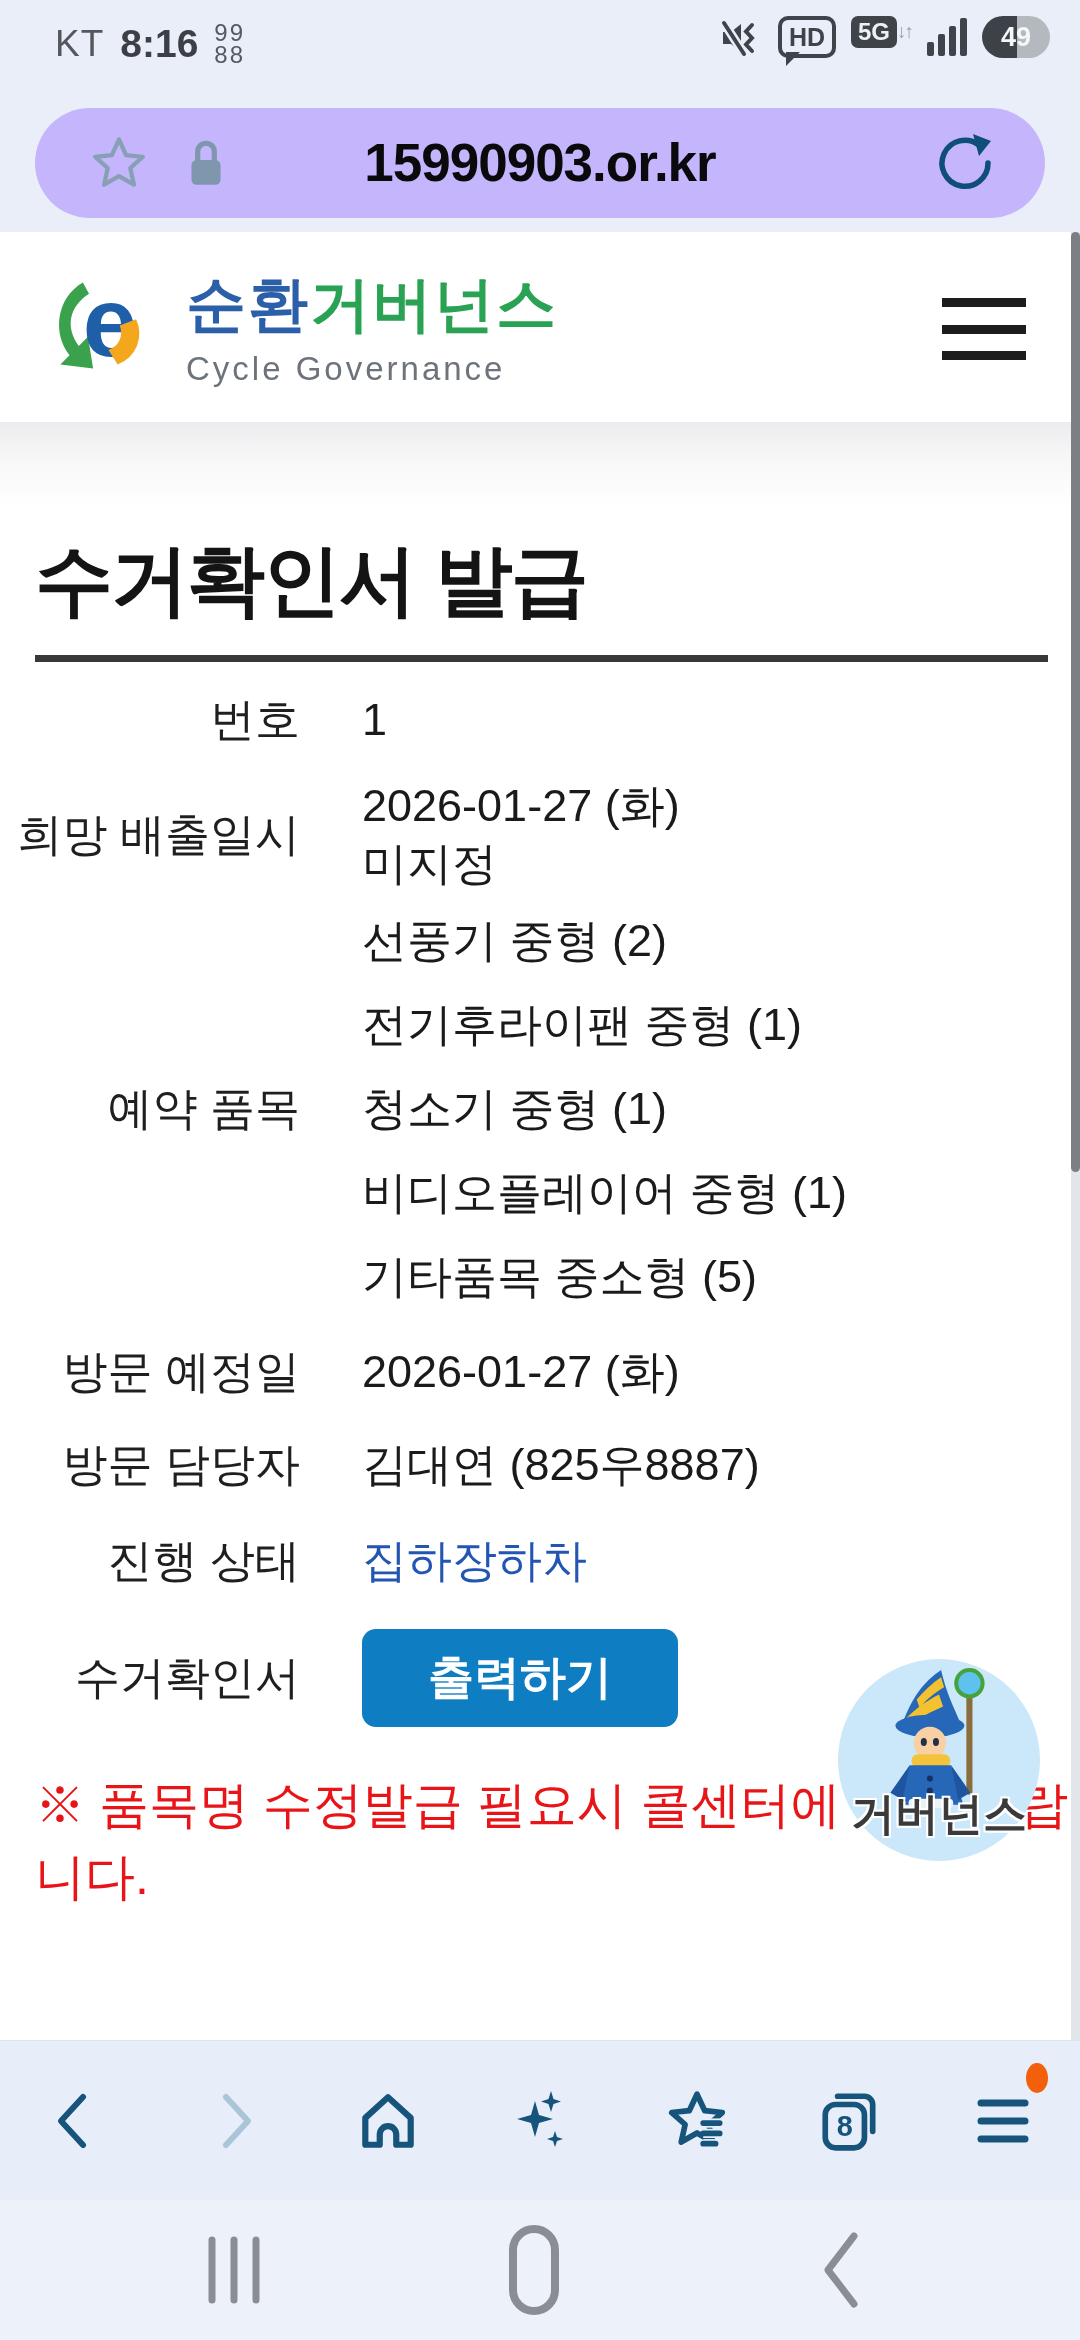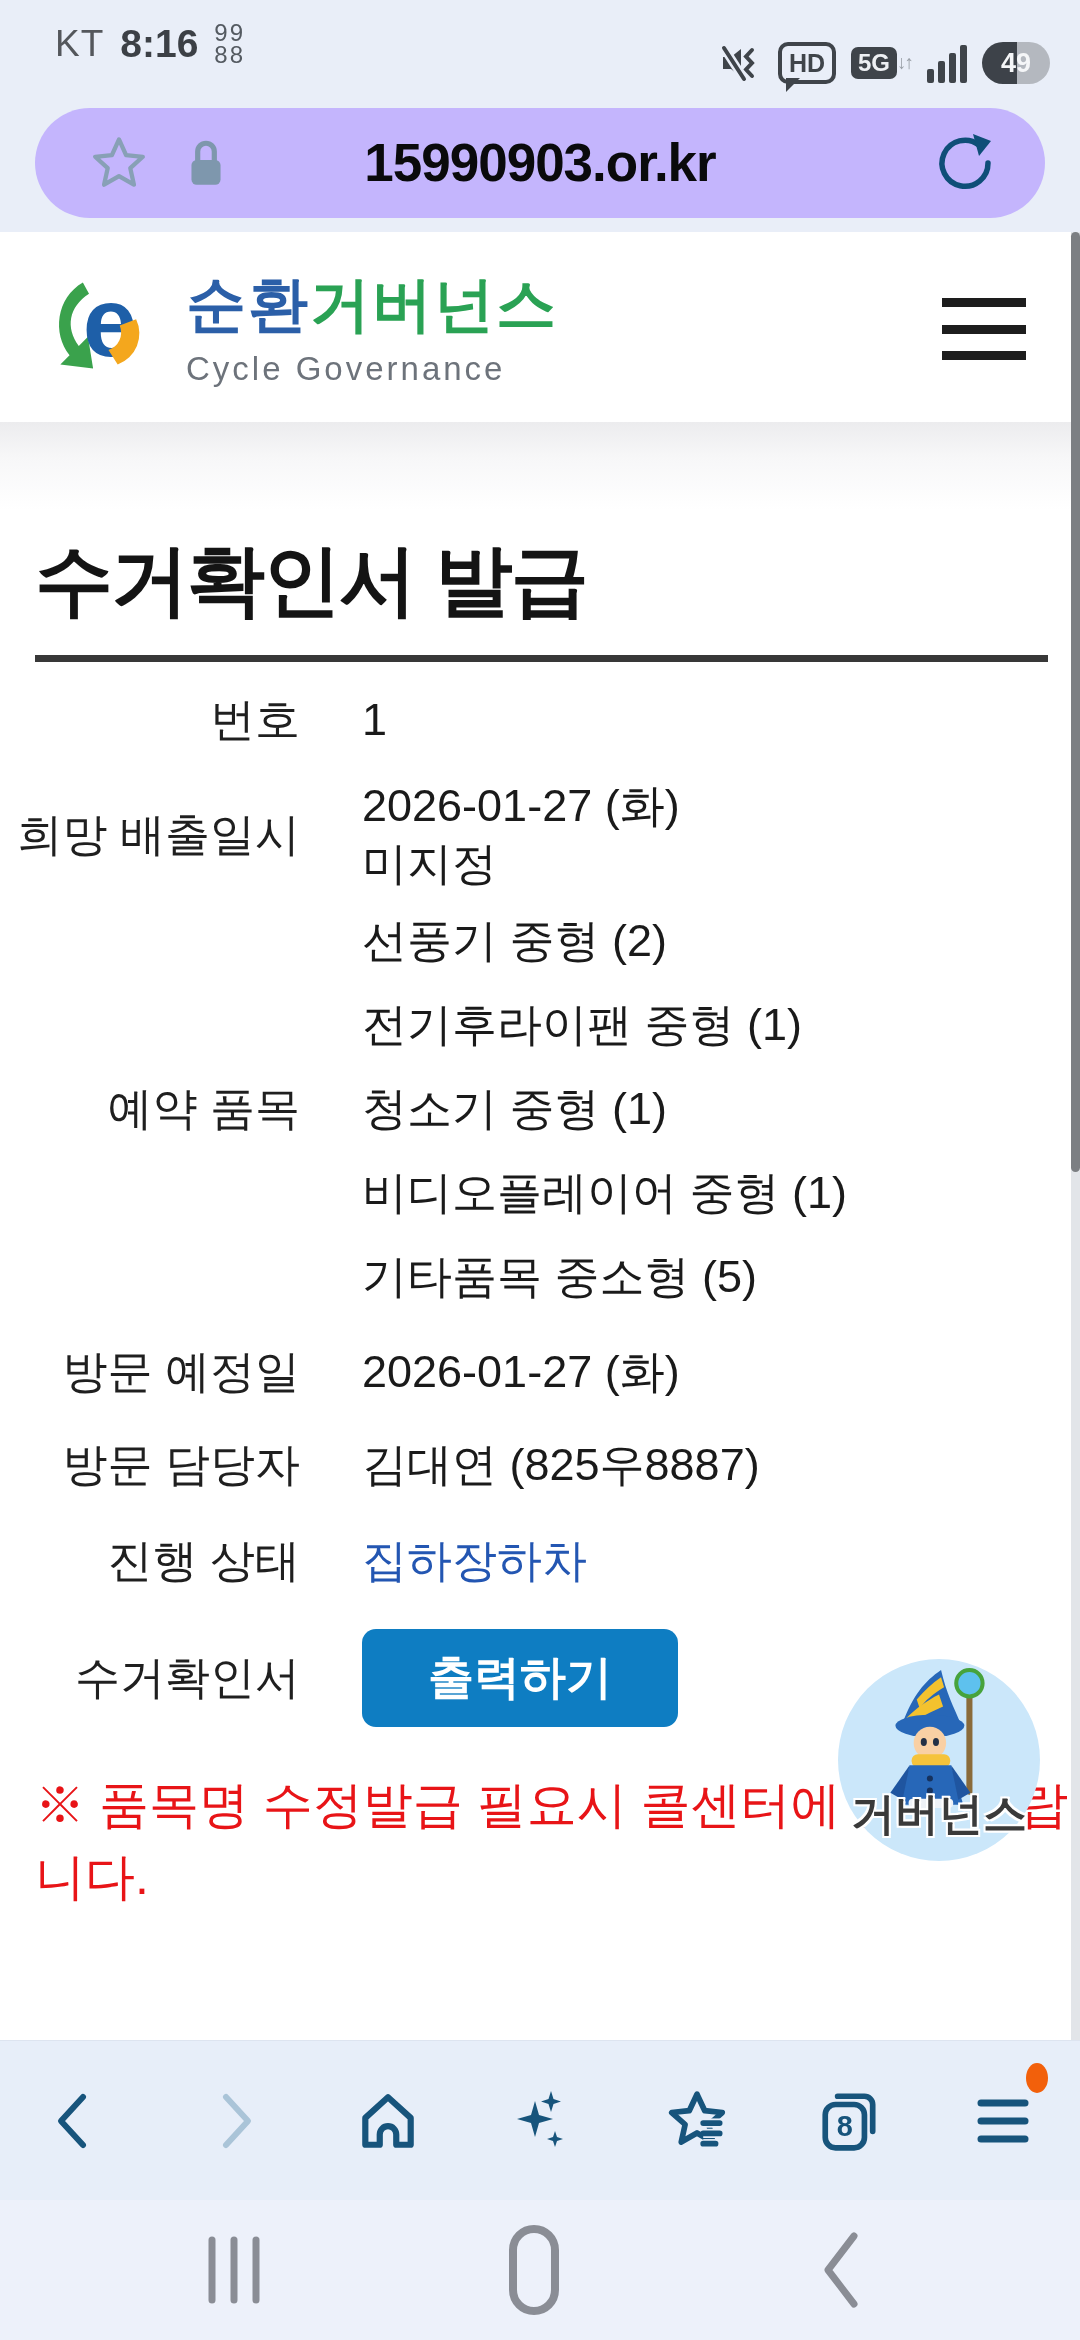--- a/index.html
+++ b/index.html
@@ -7,21 +7,21 @@
   .screen {
     position:relative; width:1080px; height:2340px; margin:0 auto;
     background:#ffffff; overflow:hidden; font-family:"Liberation Sans", sans-serif;padding-left:6px;
   }
   
   .top-area { position:absolute; left:0; top:0; width:1080px; height:232px; background:#e9eef8; }
   .status-left { position:absolute; left:55px; top:22px; display:flex; align-items:center; gap:16px; }
   .carrier { font-size:37px; color:#54575c; letter-spacing:1px; }
   .clock { font-size:39px; font-weight:bold; color:#3c4046; }
   .notif-grid { display:flex; flex-direction:column; line-height:22px; font-size:24px; color:#545a61; letter-spacing:2px; margin-left:0; }
-  .status-right { position:absolute; right:30px; top:37px; display:flex; align-items:center; gap:15px; height:52px; }
+  .status-right { position:absolute; right:30px; top:16px; display:flex; align-items:flex-start; gap:15px; height:52px; }
   .sig-bars { display:flex; align-items:flex-end; gap:4px; height:40px; }
   .sig-bars i { display:block; width:7px; background:#3f444a; border-radius:2px; }
   .battery { width:68px; height:42px; border-radius:21px; display:flex; align-items:center; justify-content:center;
     background:linear-gradient(to right, #3d4249 0 52%, #b4b8bf 52% 100%); }
   .battery span { color:#f5f6f8; font-size:27px; font-weight:bold; }
   .fiveg { display:flex; flex-direction:row; align-items:center; }
   .fiveg-box { background:#3f444a; color:#eef0f3; font-weight:bold; font-size:24px; padding:1px 7px; border-radius:7px; line-height:30px; }
   .fiveg-arrows { font-size:19px; color:#9aa0a8; line-height:18px; letter-spacing:-2px; }
   .hd-bubble { position:relative; border:4px solid #3f444a; border-radius:10px; padding:0 7px; font-size:25px; font-weight:bold; color:#3f444a; line-height:34px; }
   .hd-bubble::after { content:""; position:absolute; left:4px; bottom:-12px; border:7px solid transparent; border-top-color:#3f444a; border-left-color:#3f444a; }

